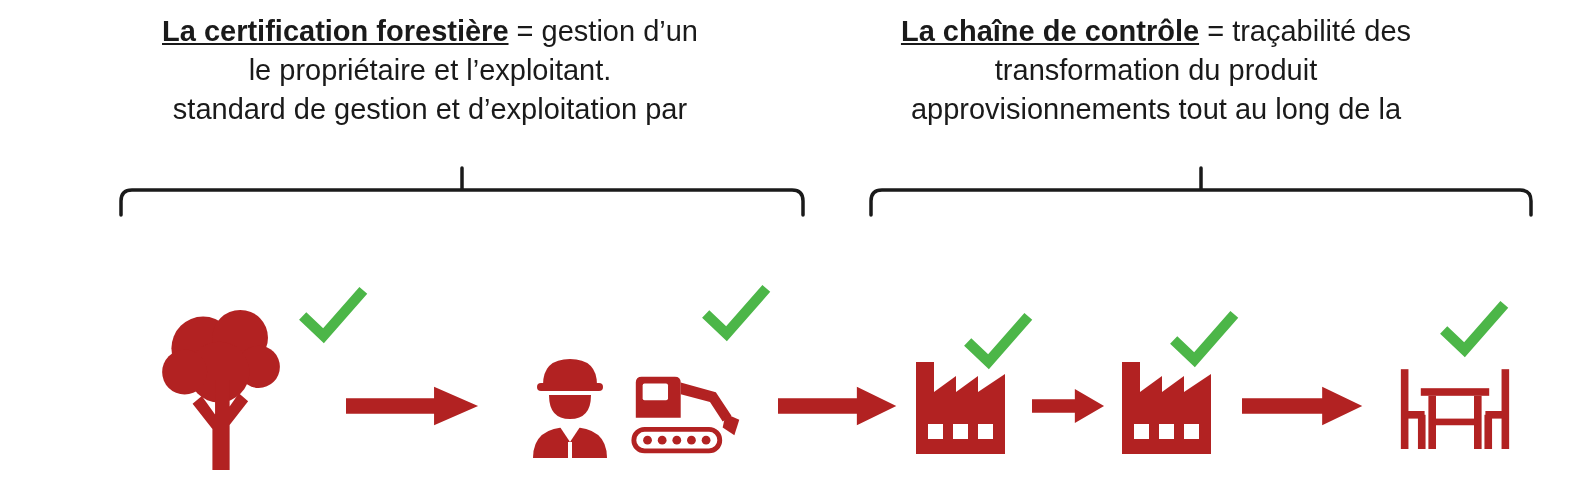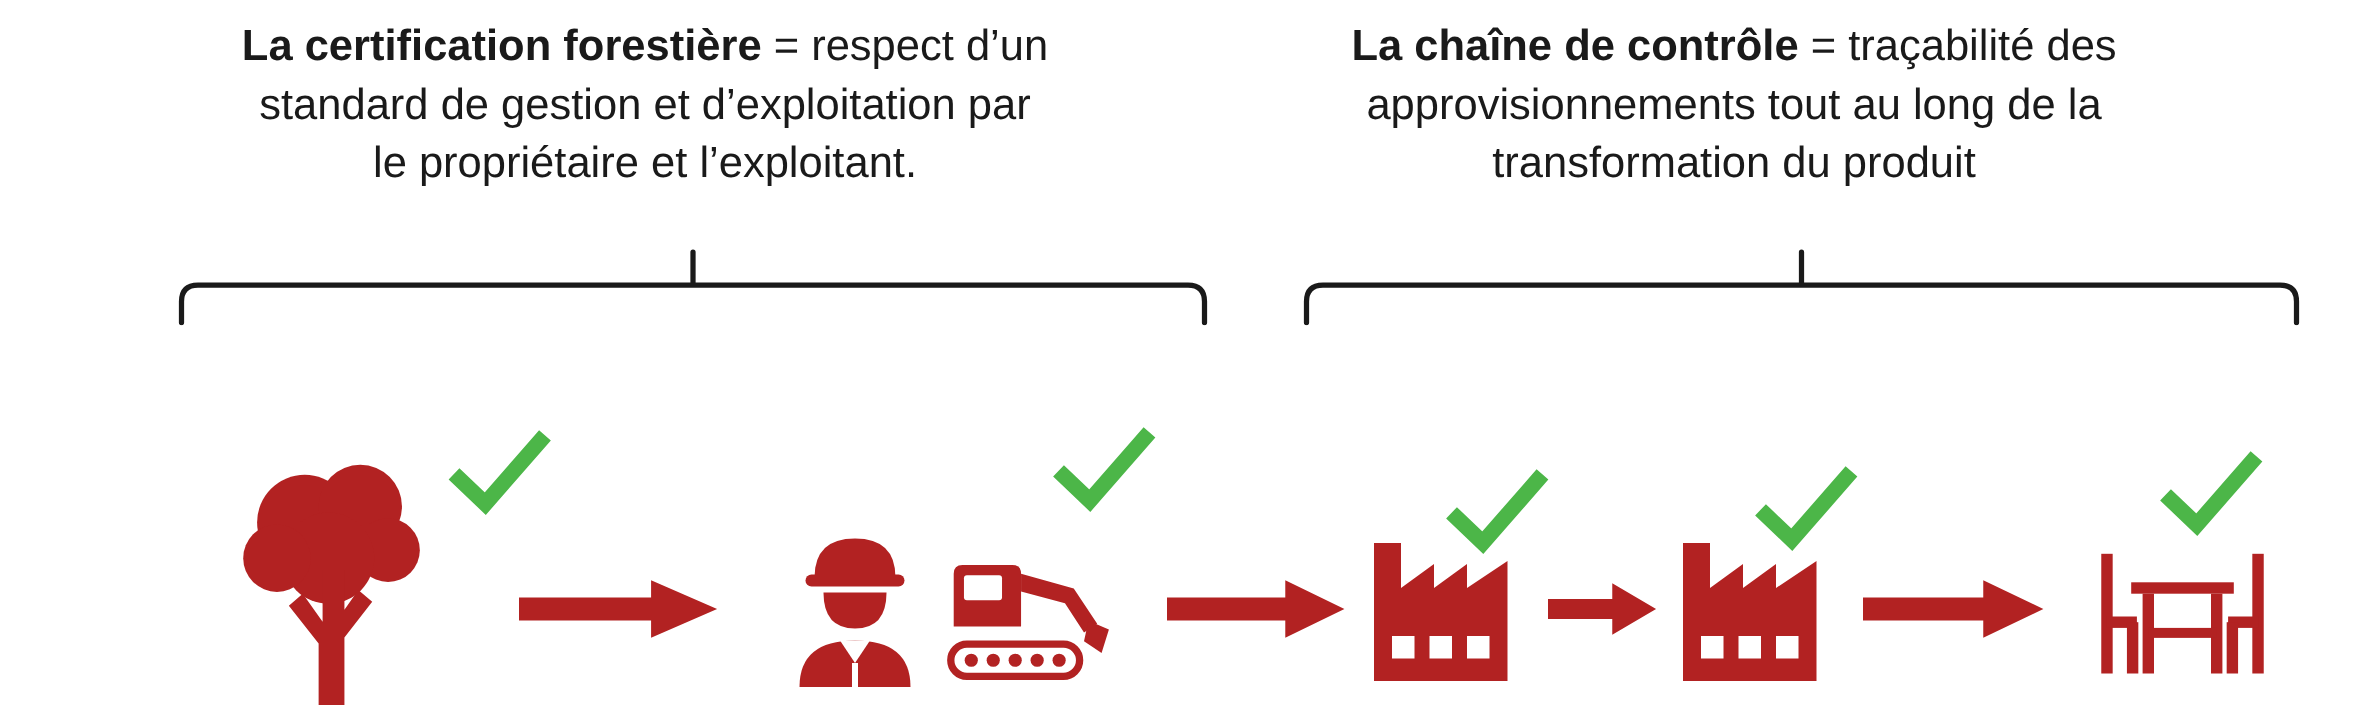--- a/index.html
+++ b/index.html
@@ -22,21 +22,21 @@
     position: absolute;
     top: 12px;
     width: 664px;
     text-align: center;
     font-size: 29px;
     line-height: 39px;
     color: var(--text-color, #1a1a1a);
   }
   .caption-left  { left: 98px;  }
   .caption-right { left: 824px; }
-  .caption .bold { font-weight: 700; }
+  .caption .bold { font-weight: 700; text-decoration: underline; }
 
   
   .brace {
     position: absolute;
     top: 165px;
     height: 52px;
   }
   .brace-left  { left: 118px; width: 688px; }
   .brace-right { left: 868px; width: 666px; }
 
@@ -72,29 +72,29 @@
   .a2 { left: 778px;  top: 384px; width: 120px; height: 44px; }
   .a3 { left: 1032px; top: 387px; width: 74px;  height: 38px; }
   .a4 { left: 1242px; top: 384px; width: 122px; height: 44px; }
 </style>
 </head>
 <body>
 
 <div class="canvas">
 
   <div class="caption caption-left">
-    <div><span class="bold">La certification forestière</span><span> = respect d’un</span></div>
+    <div><span class="bold">La certification forestière</span><span> = gestion d’un</span></div>
+    <div>le propriétaire et l’exploitant.</div>
     <div>standard de gestion et d’exploitation par</div>
-    <div>le propriétaire et l’exploitant.</div>
   </div>
 
   <div class="caption caption-right">
     <div><span class="bold">La chaîne de contrôle</span><span> = traçabilité des</span></div>
+    <div>transformation du produit</div>
     <div>approvisionnements tout au long de la</div>
-    <div>transformation du produit</div>
   </div>
 
   <svg class="brace brace-left" viewBox="0 0 688 52">
     <path d="M3 50 L3 36 Q3 25 14 25 L344 25 L344 3 L344 25 L674 25 Q685 25 685 36 L685 50" fill="none" stroke="var(--line-black, #1a1a1a)" stroke-width="3.5" stroke-linejoin="round" stroke-linecap="round"></path>
   </svg>
   <svg class="brace brace-right" viewBox="0 0 666 52">
     <path d="M3 50 L3 36 Q3 25 14 25 L333 25 L333 3 L333 25 L652 25 Q663 25 663 36 L663 50" fill="none" stroke="var(--line-black, #1a1a1a)" stroke-width="3.5" stroke-linejoin="round" stroke-linecap="round"></path>
   </svg>
 
   <svg class="icon tree" viewBox="0 0 110 130">

